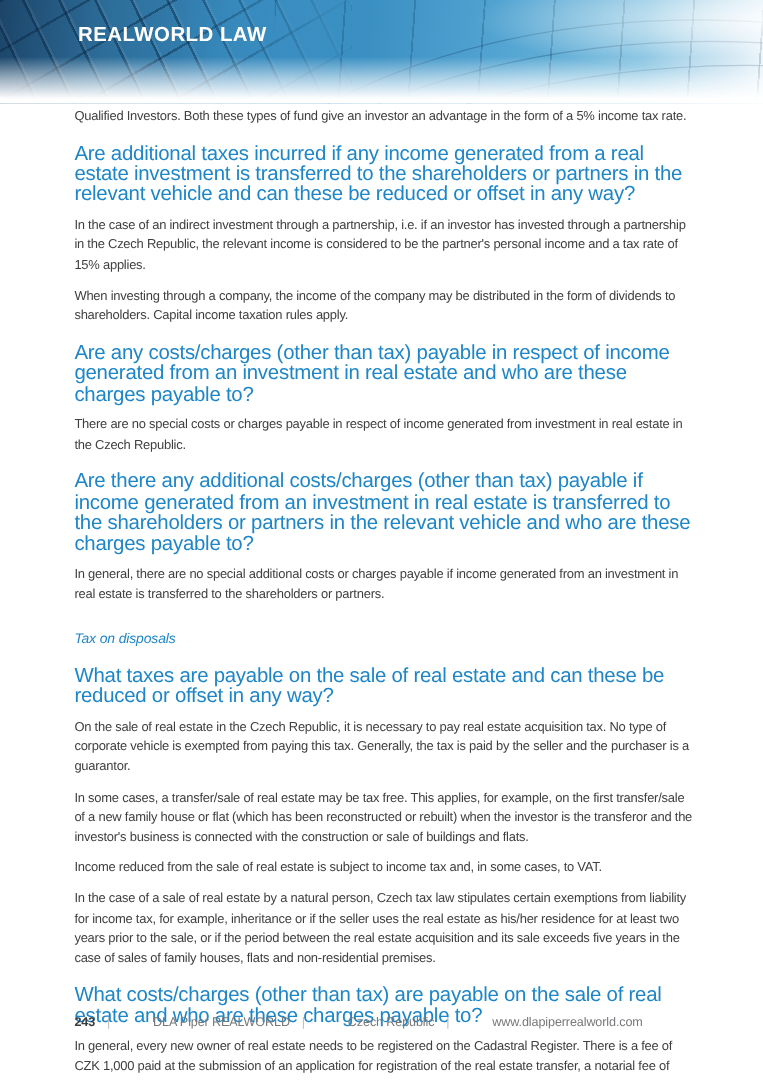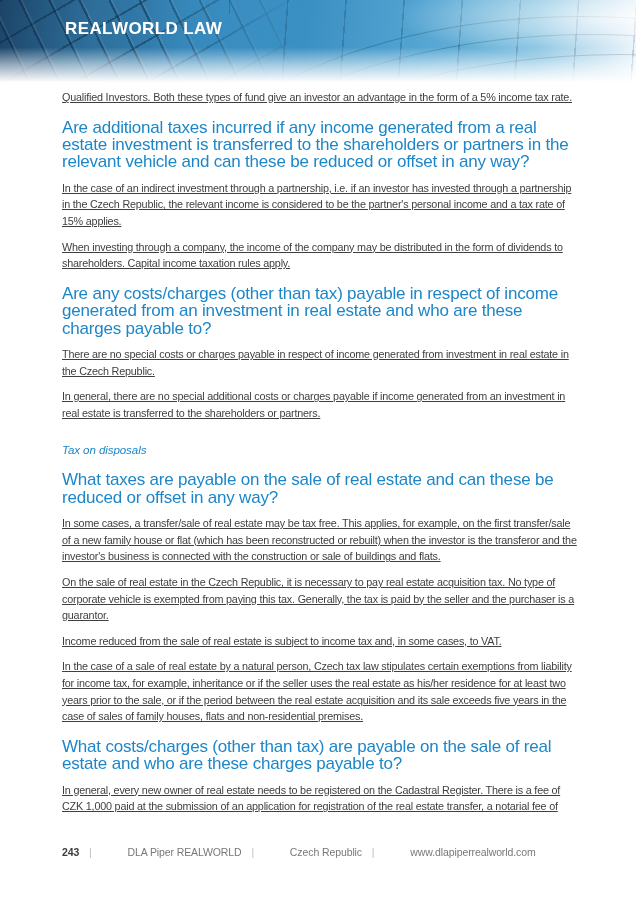--- a/index.html
+++ b/index.html
@@ -45,21 +45,21 @@
     position:absolute;left:65px;top:19px;z-index:5;
     color:#ffffff;font-size:17px;font-weight:bold;letter-spacing:0.4px;
   }
 
   
   .content{
     position:relative;
     padding:3px 56px 0 62px;width:518px;
     color:#3f3f41;font-size:10.8px;line-height:16.6px;letter-spacing:-0.2px;
   }
-  .para{margin:0 0 9px 0;text-decoration:underline;}
+  .para{margin:0 0 9px 0;}
   .question{
     margin:13px 0 9px 0;color:#1c86c8;font-weight:normal;
     font-size:17px;line-height:17.4px;letter-spacing:-0.2px;
   }
   .section{
     margin:20px 0 9px 0;color:#1c86c8;font-weight:normal;font-style:italic;
     font-size:11.6px;line-height:17px;letter-spacing:-0.1px;
   }
 
   
@@ -88,25 +88,26 @@
     <div class="brand">REALWORLD LAW</div>
   </div>
 
   <div class="content">
     <div class="para">Qualified Investors. Both these types of fund give an investor an advantage in the form of a 5% income tax rate.</div>
     <div class="question">Are additional taxes incurred if any income generated from a real estate investment is transferred to the shareholders or partners in the relevant vehicle and can these be reduced or offset in any way?</div>
     <div class="para">In the case of an indirect investment through a partnership, i.e. if an investor has invested through a partnership in the Czech Republic, the relevant income is considered to be the partner's personal income and a tax rate of 15% applies.</div>
     <div class="para">When investing through a company, the income of the company may be distributed in the form of dividends to shareholders. Capital income taxation rules apply.</div>
     <div class="question">Are any costs/charges (other than tax) payable in respect of income generated from an investment in real estate and who are these charges payable to?</div>
     <div class="para">There are no special costs or charges payable in respect of income generated from investment in real estate in the Czech Republic.</div>
+    <div class="question">Are there any additional costs/charges (other than tax) payable if income generated from an investment in real estate is transferred to the shareholders or partners in the relevant vehicle and who are these charges payable to?</div>
     <div class="para">In general, there are no special additional costs or charges payable if income generated from an investment in real estate is transferred to the shareholders or partners.</div>
     <div class="section">Tax on disposals</div>
     <div class="question">What taxes are payable on the sale of real estate and can these be reduced or offset in any way?</div>
+    <div class="para">On the sale of real estate in the Czech Republic, it is necessary to pay real estate acquisition tax. No type of corporate vehicle is exempted from paying this tax. Generally, the tax is paid by the seller and the purchaser is a guarantor.</div>
     <div class="para">In some cases, a transfer/sale of real estate may be tax free. This applies, for example, on the first transfer/sale of a new family house or flat (which has been reconstructed or rebuilt) when the investor is the transferor and the investor's business is connected with the construction or sale of buildings and flats.</div>
-    <div class="para">On the sale of real estate in the Czech Republic, it is necessary to pay real estate acquisition tax. No type of corporate vehicle is exempted from paying this tax. Generally, the tax is paid by the seller and the purchaser is a guarantor.</div>
     <div class="para">Income reduced from the sale of real estate is subject to income tax and, in some cases, to VAT.</div>
     <div class="para">In the case of a sale of real estate by a natural person, Czech tax law stipulates certain exemptions from liability for income tax, for example, inheritance or if the seller uses the real estate as his/her residence for at least two years prior to the sale, or if the period between the real estate acquisition and its sale exceeds five years in the case of sales of family houses, flats and non-residential premises.</div>
     <div class="question">What costs/charges (other than tax) are payable on the sale of real estate and who are these charges payable to?</div>
     <div class="para">In general, every new owner of real estate needs to be registered on the Cadastral Register. There is a fee of CZK 1,000 paid at the submission of an application for registration of the real estate transfer, a notarial fee of</div>
   </div>
 
   <div class="footer">
     <span class="pg">243</span>
     <span class="sep">|</span>
     <span class="fitem">DLA Piper REALWORLD</span>

